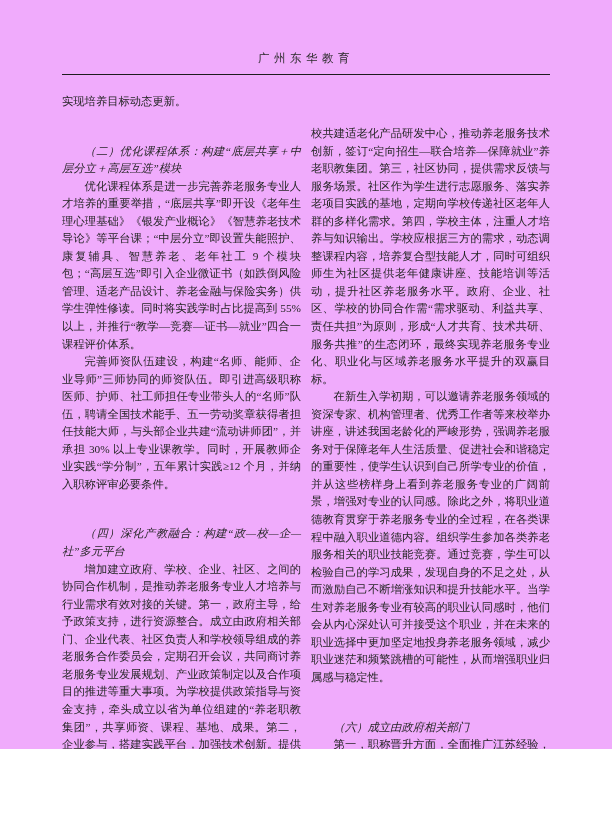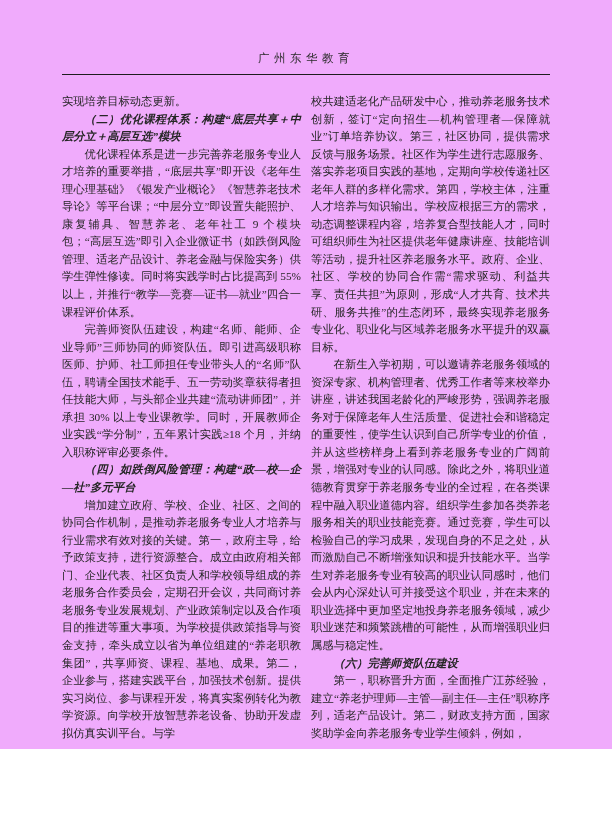--- a/index.html
+++ b/index.html
@@ -53,21 +53,22 @@
   }
   .column p {
     margin: 0;
     text-indent: 2em;
   }
   .column p.cont {
     text-indent: 0;
   }
   .column p.heading {
     font-style: italic;
-    font-weight: 700;
+    font-weight: 400;
+    margin-top: 32px;
   }
   .page-number {
     position: absolute;
     top: 764px;
     left: 76px;
     font-size: 11px;
     color: #2b2b2b;
   }
 </style>
 </head>
@@ -78,29 +79,29 @@
   <div class="header">广州东华教育</div>
 
   <div class="rule"></div>
 
   <div class="content">
 
     <div class="column">
       <p class="cont">实现培养目标动态更新。</p>
       <p class="heading">（二）优化课程体系：构建“底层共享＋中层分立＋高层互选”模块</p>
       <p class="body">优化课程体系是进一步完善养老服务专业人才培养的重要举措，“底层共享”即开设《老年生理心理基础》《银发产业概论》《智慧养老技术导论》等平台课；“中层分立”即设置失能照护、康复辅具、智慧养老、老年社工 9 个模块包；“高层互选”即引入企业微证书（如跌倒风险管理、适老产品设计、养老金融与保险实务）供学生弹性修读。同时将实践学时占比提高到 55% 以上，并推行“教学—竞赛—证书—就业”四合一课程评价体系。</p>
-      <p class="body">完善师资队伍建设，构建“名师、能师、企业导师”三师协同的师资队伍。即引进高级职称医师、护师、社工师担任专业带头人的“名师”队伍，聘请全国技术能手、五一劳动奖章获得者担任技能大师，与头部企业共建“流动讲师团”，并承担 30% 以上专业课教学。同时，开展教师企业实践“学分制”，五年累计实践≥18 个月，并纳入职称评审必要条件。</p>
-      <p class="heading">（四）如跌倒风险管理：构建“政—校—企—社”多元平台</p>
+      <p class="body">完善师资队伍建设，构建“名师、能师、企业导师”三师协同的师资队伍。即引进高级职称医师、护师、社工师担任专业带头人的“名师”队伍，聘请全国技术能手、五一劳动奖章获得者担任技能大师，与头部企业共建“流动讲师团”，并承担 30% 以上专业课教学。同时，开展教师企业实践“学分制”，五年累计实践≥12 个月，并纳入职称评审必要条件。</p>
+      <p class="heading">（四）深化产教融合：构建“政—校—企—社”多元平台</p>
       <p class="body">增加建立政府、学校、企业、社区、之间的协同合作机制，是推动养老服务专业人才培养与行业需求有效对接的关键。第一，政府主导，给予政策支持，进行资源整合。成立由政府相关部门、企业代表、社区负责人和学校领导组成的养老服务合作委员会，定期召开会议，共同商讨养老服务专业发展规划、产业政策制定以及合作项目的推进等重大事项。为学校提供政策指导与资金支持，牵头成立以省为单位组建的“养老职教集团”，共享师资、课程、基地、成果。第二，企业参与，搭建实践平台，加强技术创新。提供实习岗位、参与课程开发，将真实案例转化为教学资源。向学校开放智慧养老设备、协助开发虚拟仿真实训平台。与学</p>
     </div>
 
     <div class="column">
-      <p class="cont">校共建适老化产品研发中心，推动养老服务技术创新，签订“定向招生—机构管理者—保障就业”订单培养协议。第三，社区协同，提供需求反馈与服务场景。社区作为学生进行志愿服务、落实养老项目实践的基地，定期向学校传递社区老年人群的多样化需求。第四，学校主体，注重人才培养与知识输出。学校应根据三方的需求，动态调整课程内容，培养复合型技能人才，同时可组织师生为社区提供老年健康讲座、技能培训等活动，提升社区养老服务水平。政府、企业、社区、学校的协同合作需“需求驱动、利益共享、责任共担”为原则，形成“人才共育、技术共研、服务共推”的生态闭环，最终实现养老服务专业化、职业化与区域养老服务水平提升的双赢目标。</p>
+      <p class="cont">校共建适老化产品研发中心，推动养老服务技术创新，签订“定向招生—联合培养—保障就业”养老职教集团。第三，社区协同，提供需求反馈与服务场景。社区作为学生进行志愿服务、落实养老项目实践的基地，定期向学校传递社区老年人群的多样化需求。第四，学校主体，注重人才培养与知识输出。学校应根据三方的需求，动态调整课程内容，培养复合型技能人才，同时可组织师生为社区提供老年健康讲座、技能培训等活动，提升社区养老服务水平。政府、企业、社区、学校的协同合作需“需求驱动、利益共享、责任共担”为原则，形成“人才共育、技术共研、服务共推”的生态闭环，最终实现养老服务专业化、职业化与区域养老服务水平提升的双赢目标。</p>
       <p class="body">在新生入学初期，可以邀请养老服务领域的资深专家、机构管理者、优秀工作者等来校举办讲座，讲述我国老龄化的严峻形势，强调养老服务对于保障老年人生活质量、促进社会和谐稳定的重要性，使学生认识到自己所学专业的价值，并从这些榜样身上看到养老服务专业的广阔前景，增强对专业的认同感。除此之外，将职业道德教育贯穿于养老服务专业的全过程，在各类课程中融入职业道德内容。组织学生参加各类养老服务相关的职业技能竞赛。通过竞赛，学生可以检验自己的学习成果，发现自身的不足之处，从而激励自己不断增涨知识和提升技能水平。当学生对养老服务专业有较高的职业认同感时，他们会从内心深处认可并接受这个职业，并在未来的职业选择中更加坚定地投身养老服务领域，减少职业迷茫和频繁跳槽的可能性，从而增强职业归属感与稳定性。</p>
-      <p class="heading">（六）完善师资队伍建设</p>
+      <p class="heading">（六）成立由政府相关部门</p>
       <p class="body">第一，职称晋升方面，全面推广江苏经验，建立“养老护理师—主管—副主任—主任”职称序列，适老产品设计。第二，财政支持方面，国家奖助学金向养老服务专业学生倾斜，例如，</p>
     </div>
 
   </div>
 
   <div class="page-number">18</div>
 
 </div>
 
 </body></html>

